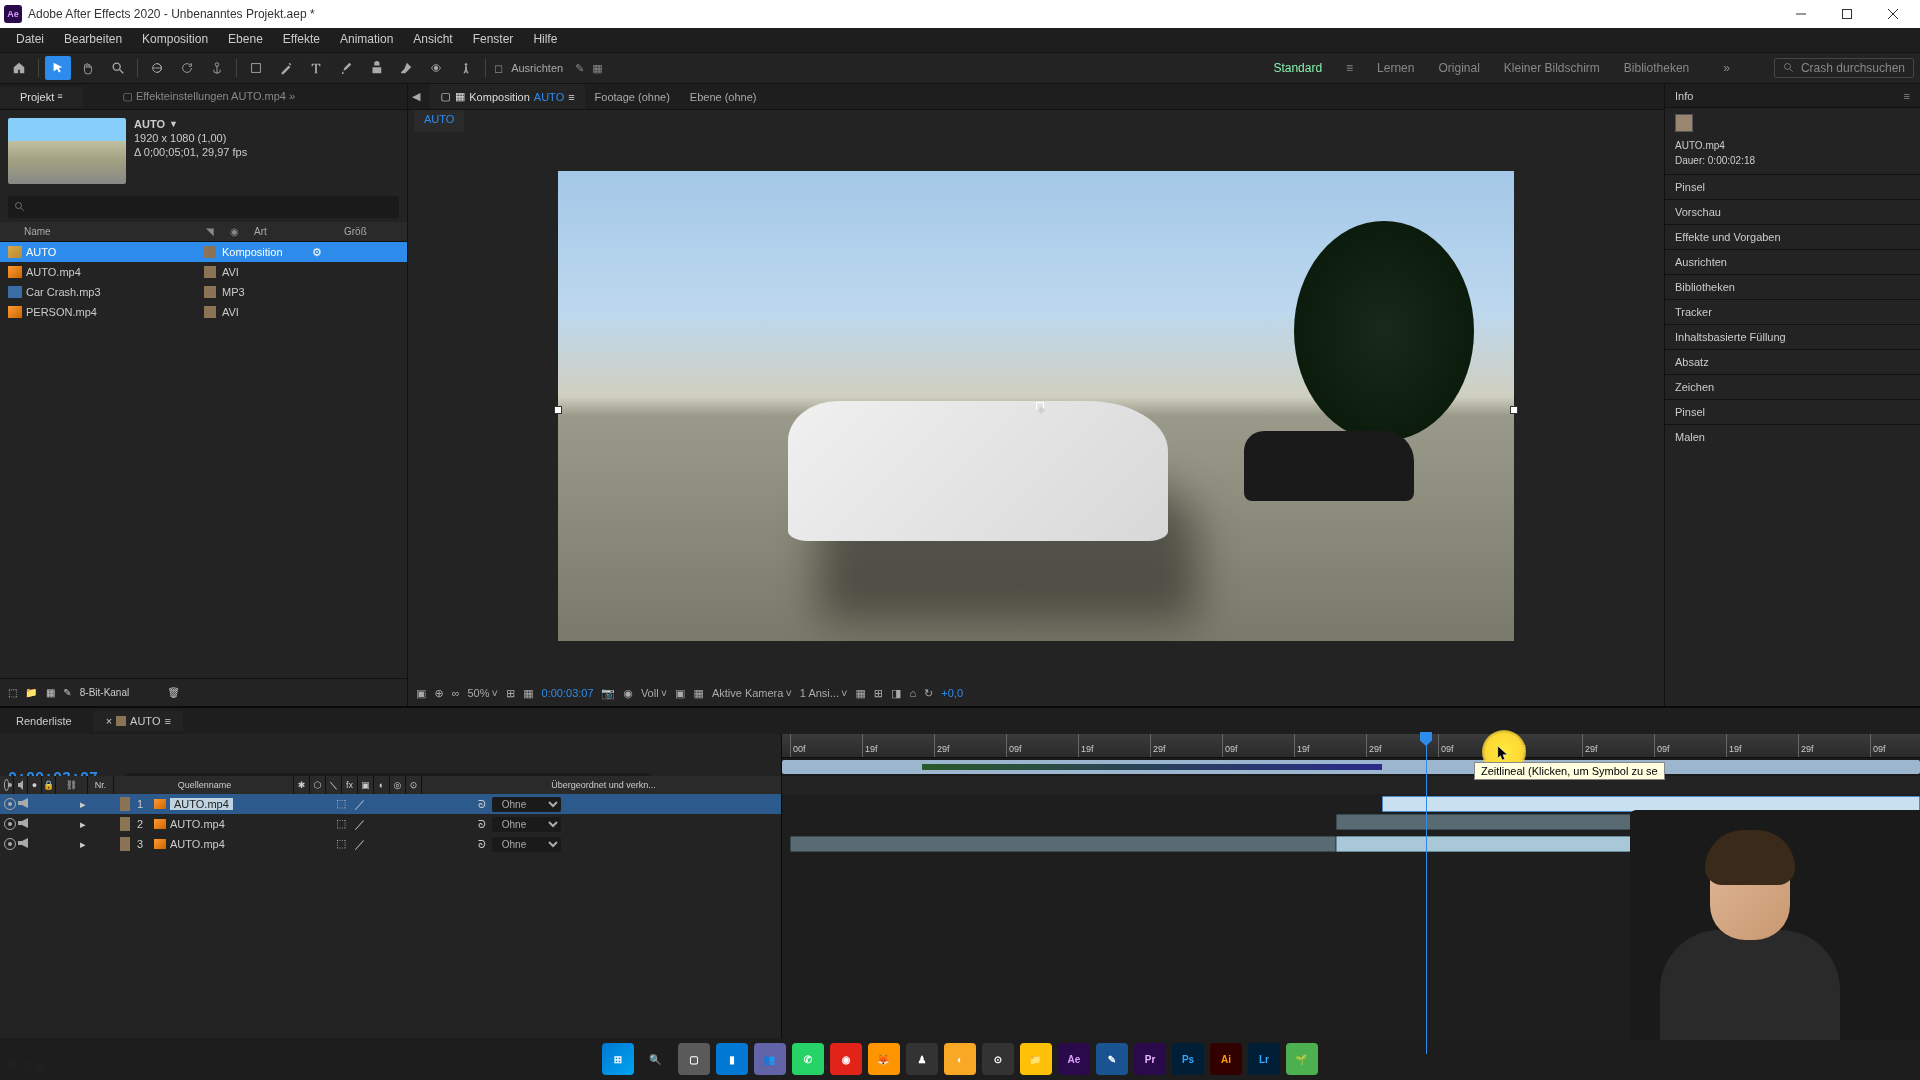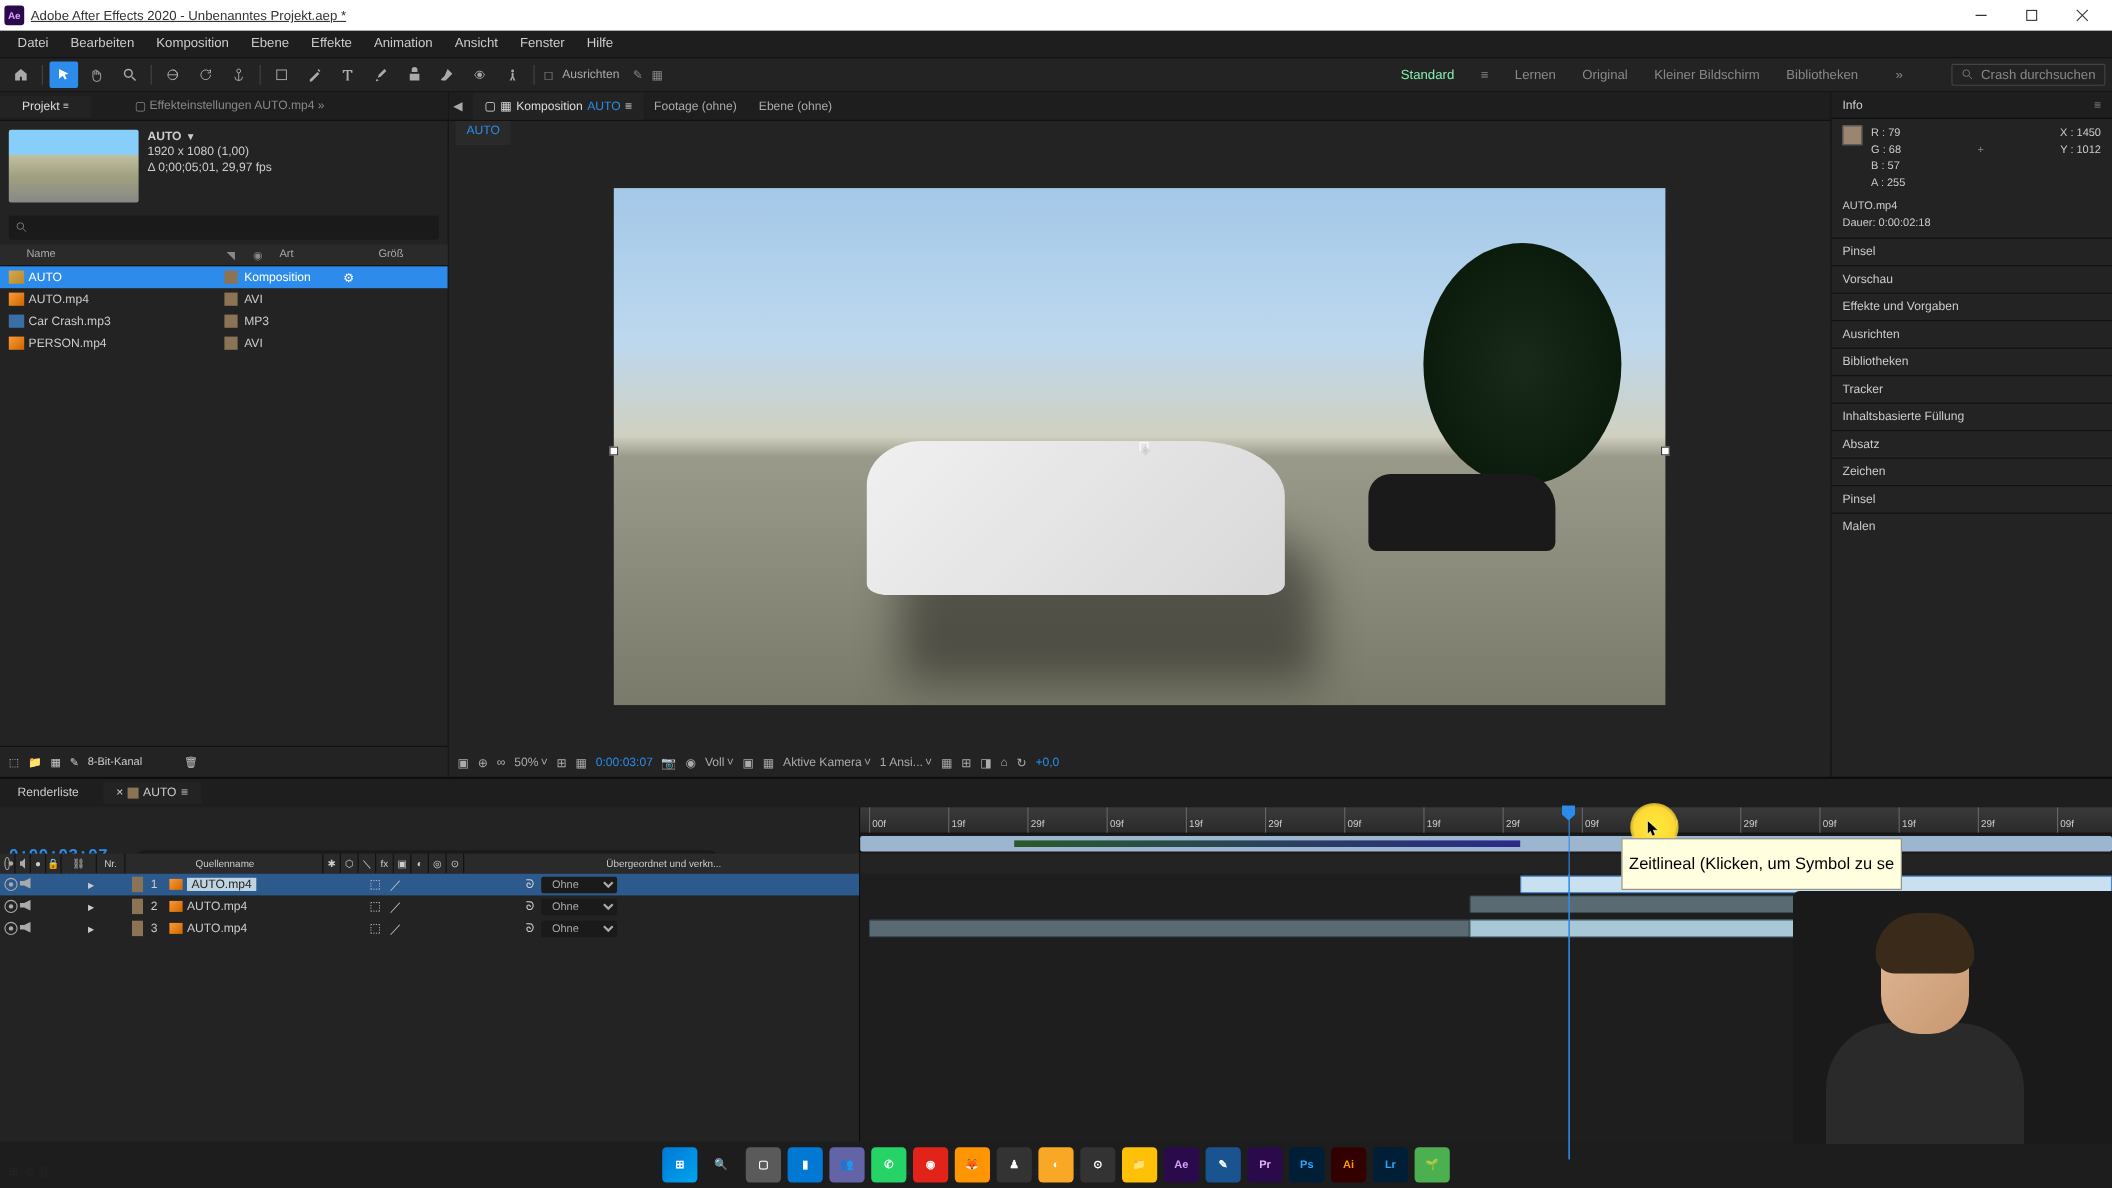--- a/index.html
+++ b/index.html
@@ -1,21 +1,21 @@
 <!DOCTYPE html>
 <html><head>
 <meta charset="utf-8">
 <style>
 * { margin: 0; padding: 0; box-sizing: border-box; font-family: 'Segoe UI', Arial, sans-serif; user-select: none; }
 body { background: #1e1e1e; color: #ccc; font-size: 11px; overflow: hidden; width: 1920px; height: 1080px; }
 
 
 .titlebar { height: 28px; background: #fff; display: flex; align-items: center; padding: 0 4px; color: #333; }
 .titlebar .ae-icon { width: 18px; height: 18px; background: #2a0a4a; border-radius: 3px; margin-right: 6px; display: inline-flex; align-items: center; justify-content: center; color: #d6a0ff; font-size: 9px; font-weight: bold; }
-.titlebar .title { font-size: 12px; text-decoration: underline; }
+.titlebar .title { font-size: 12px; }
 .winbtns { margin-left: auto; display: flex; }
 .winbtn { width: 46px; height: 28px; display: flex; align-items: center; justify-content: center; color: #333; }
 .winbtn svg { width: 12px; height: 12px; }
 
 
 .menubar { height: 24px; background: #1e1e1e; display: flex; padding: 0 6px; }
 .menubar .item { padding: 4px 10px; color: #ccc; font-size: 12px; }
 
 
 .toolbar { height: 32px; background: #232323; display: flex; align-items: center; padding: 0 6px; gap: 4px; border-top: 1px solid #111; border-bottom: 1px solid #111; }
@@ -96,21 +96,21 @@
 .tl-cols .c { padding: 0 4px; border-right: 1px solid #111; display: flex; align-items: center; justify-content: center; height: 100%; }
 .tl-right { flex: 1; position: relative; }
 .ruler { height: 24px; background: linear-gradient(180deg, #3a3a3a, #2a2a2a); position: relative; border-bottom: 1px solid #111; }
 .ruler-tick { position: absolute; top: 0; font-size: 9px; color: #ccc; padding-top: 10px; border-left: 1px solid #666; height: 100%; padding-left: 2px; }
 .workarea { height: 18px; background: #1a1a1a; position: relative; }
 .workarea-bar { position: absolute; left: 0; right: 0; top: 2px; height: 14px; background: #9cb6d0; border-radius: 2px; }
 .playhead { position: absolute; top: 0; width: 1px; background: #2d8ceb; z-index: 10; }
 .playhead-head { position: absolute; top: -2px; left: -6px; width: 12px; height: 14px; background: #2d8ceb; clip-path: polygon(0 0, 100% 0, 100% 60%, 50% 100%, 0 60%); }
 .highlight-circle { position: absolute; width: 44px; height: 44px; border-radius: 50%; background: radial-gradient(circle, #ffeb3b 0%, #fdd835 60%, rgba(253,216,53,0) 100%); z-index: 20; pointer-events: none; }
 .cursor-arrow { position:absolute; left:14px; top:14px; width:14px; height:18px; transform:rotate(0deg); }
-.tooltip-yellow { position: absolute; background: #ffffe0; color: #000; padding: 14px 6px; font-size: 15px; border: 1px solid #888; z-index: 25; white-space: nowrap; }
+.tooltip-yellow { position: absolute; background: #ffffe0; color: #000; padding: 2px 6px; font-size: 11px; border: 1px solid #888; z-index: 25; white-space: nowrap; }
 
 .tl-body { flex: 1; display: flex; overflow: hidden; }
 .layers-left { width: 782px; border-right: 1px solid #0a0a0a; }
 .layer-row { display: flex; height: 20px; align-items: center; font-size: 11px; }
 .layer-row.sel { background: #2d5a8c; }
 .layer-row .toggles { width: 80px; display: flex; gap: 2px; padding: 0 4px; }
 .layer-row .spacer { width: 40px; }
 .layer-row .num { width: 20px; text-align: center; }
 .layer-row .src { display: flex; align-items: center; gap: 4px; width: 180px; padding-left: 4px; }
 .layer-row .switches { width: 140px; display: flex; gap: 4px; padding-left: 6px; }
@@ -416,39 +416,20 @@
   </div>
 
   <div class="right-panel">
     <div class="rp-tab header">
         <span>Info</span>
         <span style="margin-left:auto;color:#888;">≡</span>
       </div>
     <div class="info-block">
       <div style="display:flex;">
         <div class="color-swatch"></div>
-        <div style="flex:1;">
-          <div class="info-row">
-              <span>R : 79</span>
-              <span>X : 1450</span>
-            </div>
-          <div class="info-row">
-              <span>G : 68</span>
-              <span style="color:#888;">+</span>
-              <span>Y : 1012</span>
-            </div>
-          <div class="info-row">
-              <span>B : 57</span>
-              <span></span>
-            </div>
-          <div class="info-row">
-              <span>A : 255</span>
-              <span></span>
-            </div>
-        </div>
       </div>
       <div style="margin-top:6px;">AUTO.mp4</div>
       <div>Dauer: 0:00:02:18</div>
     </div>
     <div class="rp-divider">Pinsel</div>
     <div class="rp-divider">Vorschau</div>
     <div class="rp-divider">Effekte und Vorgaben</div>
     <div class="rp-divider">Ausrichten</div>
     <div class="rp-divider">Bibliotheken</div>
     <div class="rp-divider">Tracker</div>

